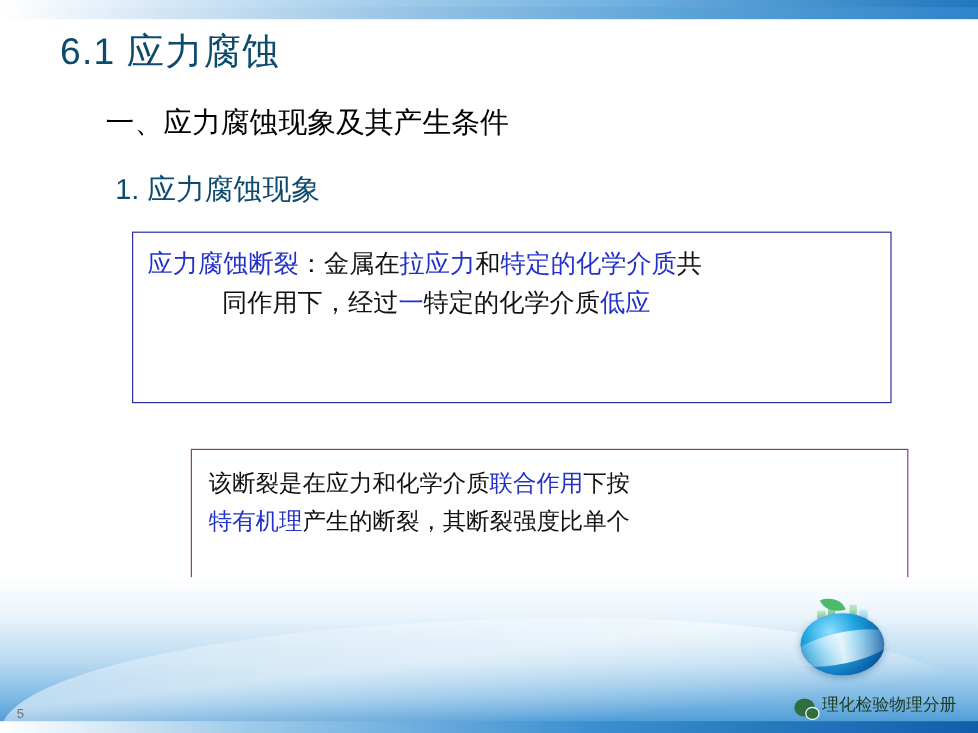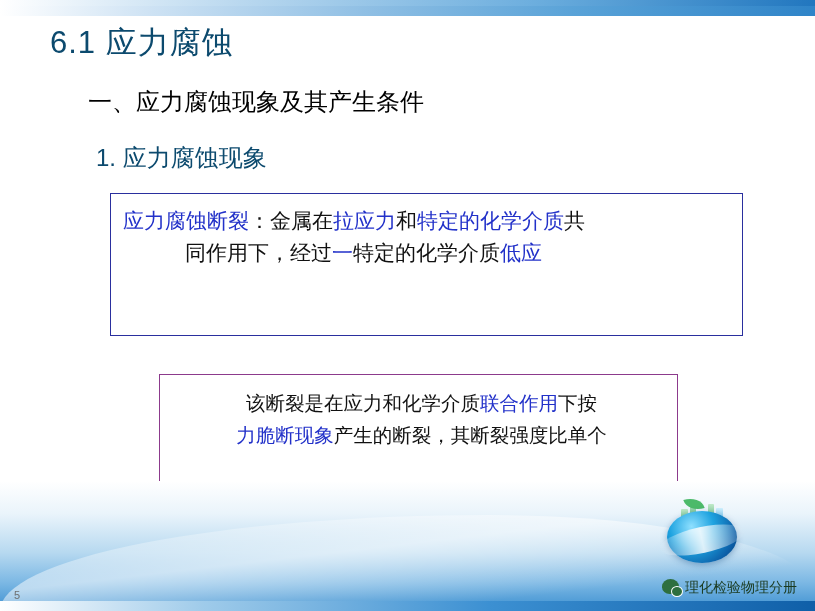--- a/index.html
+++ b/index.html
@@ -121,26 +121,25 @@
   }
   .black {
     color: #111111;
   }
 
   
   .box2 {
     position: absolute;
     left: 159px;
     top: 374px;
-    width: 519px;
+    width: 598px;
     height: 125px;
     border: 1px solid #8c3a8c;
     box-sizing: border-box;
     background: transparent;
-    text-align: center;
   }
   .box2-text {
     position: absolute;
     left: 14px;
     top: 12px;
     width: 495px;
     font-size: 19.5px;
     line-height: 32px;
     color: #1a1a1a;
   }
@@ -220,21 +219,21 @@
     background: #4cba6a;
     border-radius: 0 100% 0 100%;
     transform: rotate(-18deg);
   }
 
   .wechat-row {
     position: absolute;
     right: 8px;
     bottom: 6px;
     display: flex;
-    align-items: flex-start;
+    align-items: flex-end;
     gap: 6px;
     white-space: nowrap;
   }
   .wechat-icon {
     width: 17px;
     height: 15px;
     background: #2e6f3f;
     border-radius: 50% 50% 45% 45%;
     position: relative;
     display: inline-block;
@@ -271,21 +270,21 @@
   <div class="box1">
     <div class="box1-text">
       <div class="ln"><span class="blue">应力腐蚀断裂</span><span class="black">：金属在</span><span class="blue">拉应力</span><span class="black">和</span><span class="blue">特定的化学介质</span><span class="black">共</span></div>
       <div class="ln indent"><span class="black">同作用下，经过</span><span class="blue">一</span><span class="black">特定的化学介质</span><span class="blue">低应</span></div>
     </div>
   </div>
 
   <div class="box2">
     <div class="box2-text">
       <div class="ln"><span class="black">该断裂是在应力和化学介质</span><span class="blue">联合作用</span><span class="black">下按</span></div>
-      <div class="ln"><span class="blue">力脆断现象</span><span class="black">产生的断裂，其断裂强度比单个</span></div>
+      <div class="ln"><span class="blue">特有机理</span><span class="black">产生的断裂，其断裂强度比单个</span></div>
     </div>
   </div>
 
   <div class="bottom-band">
     <div class="bottom-swoosh"></div>
     <div class="bottom-edge"></div>
   </div>
 
   <div class="logo-wrap">
     <div class="globe">

